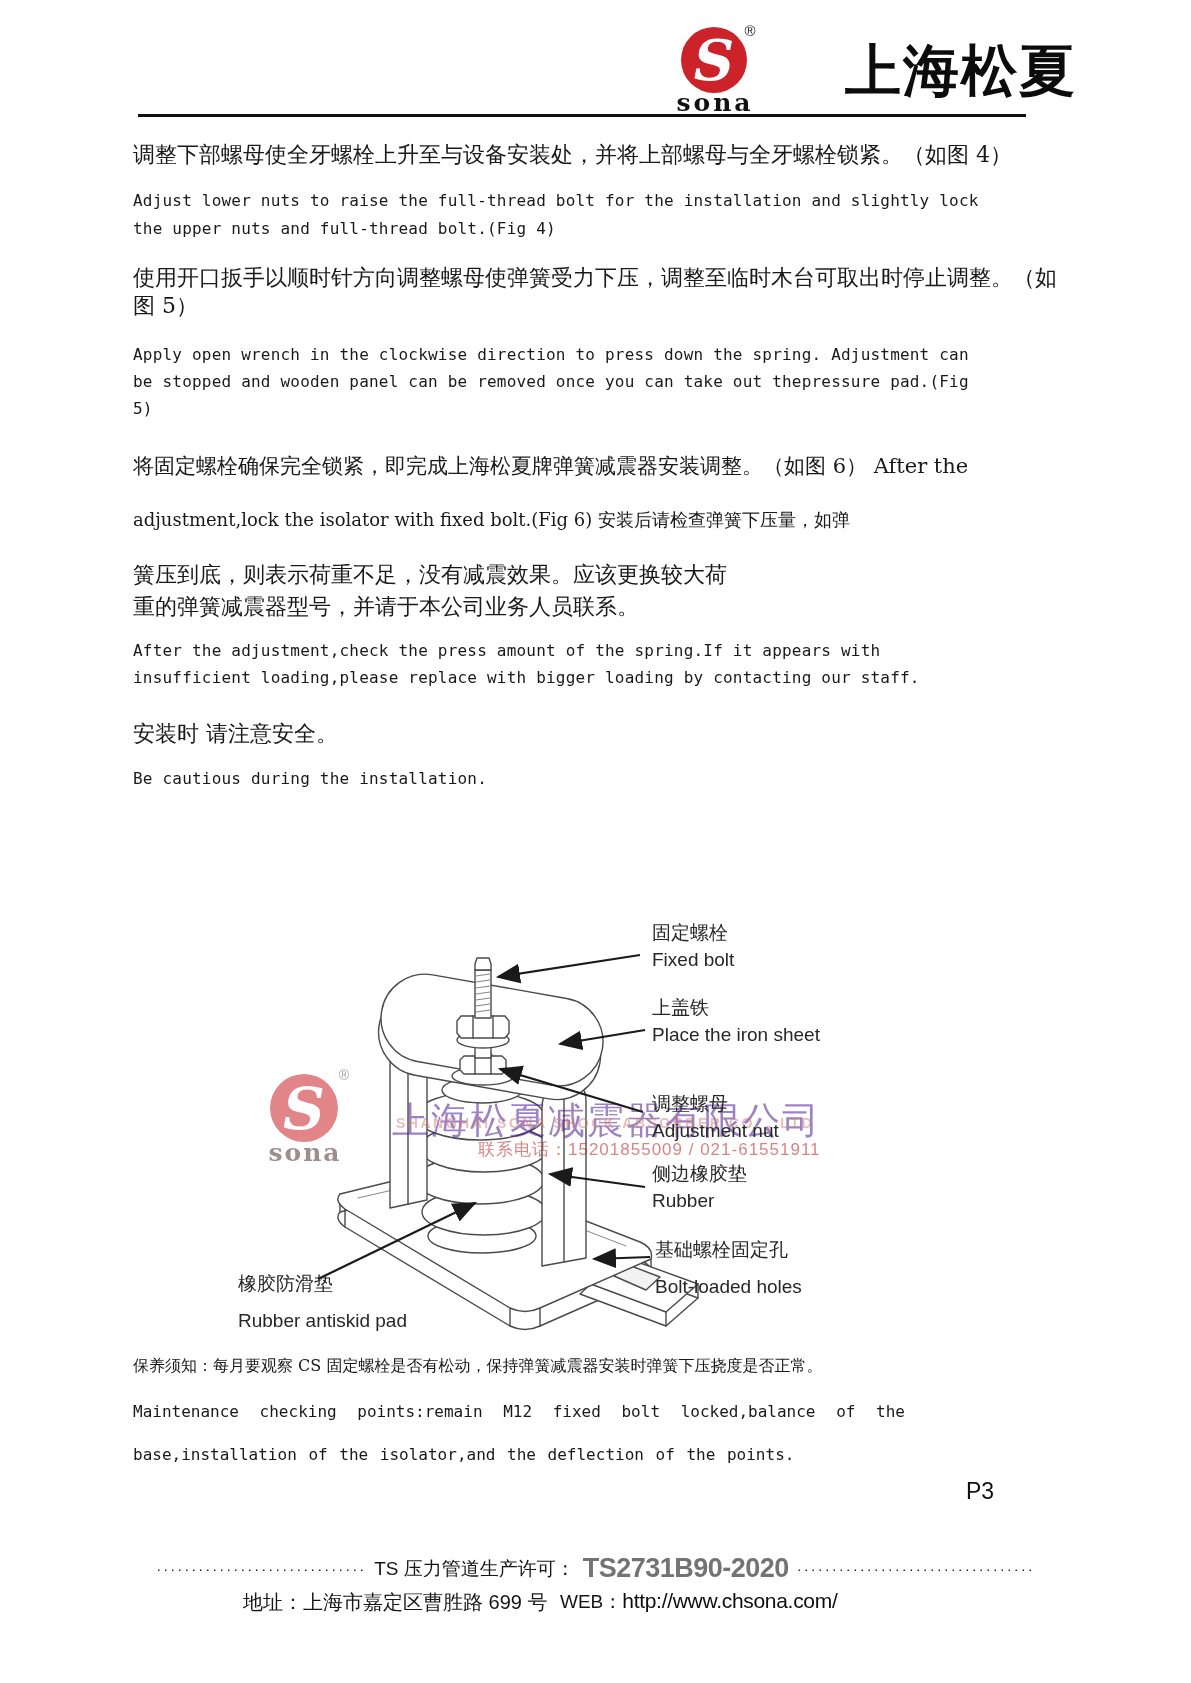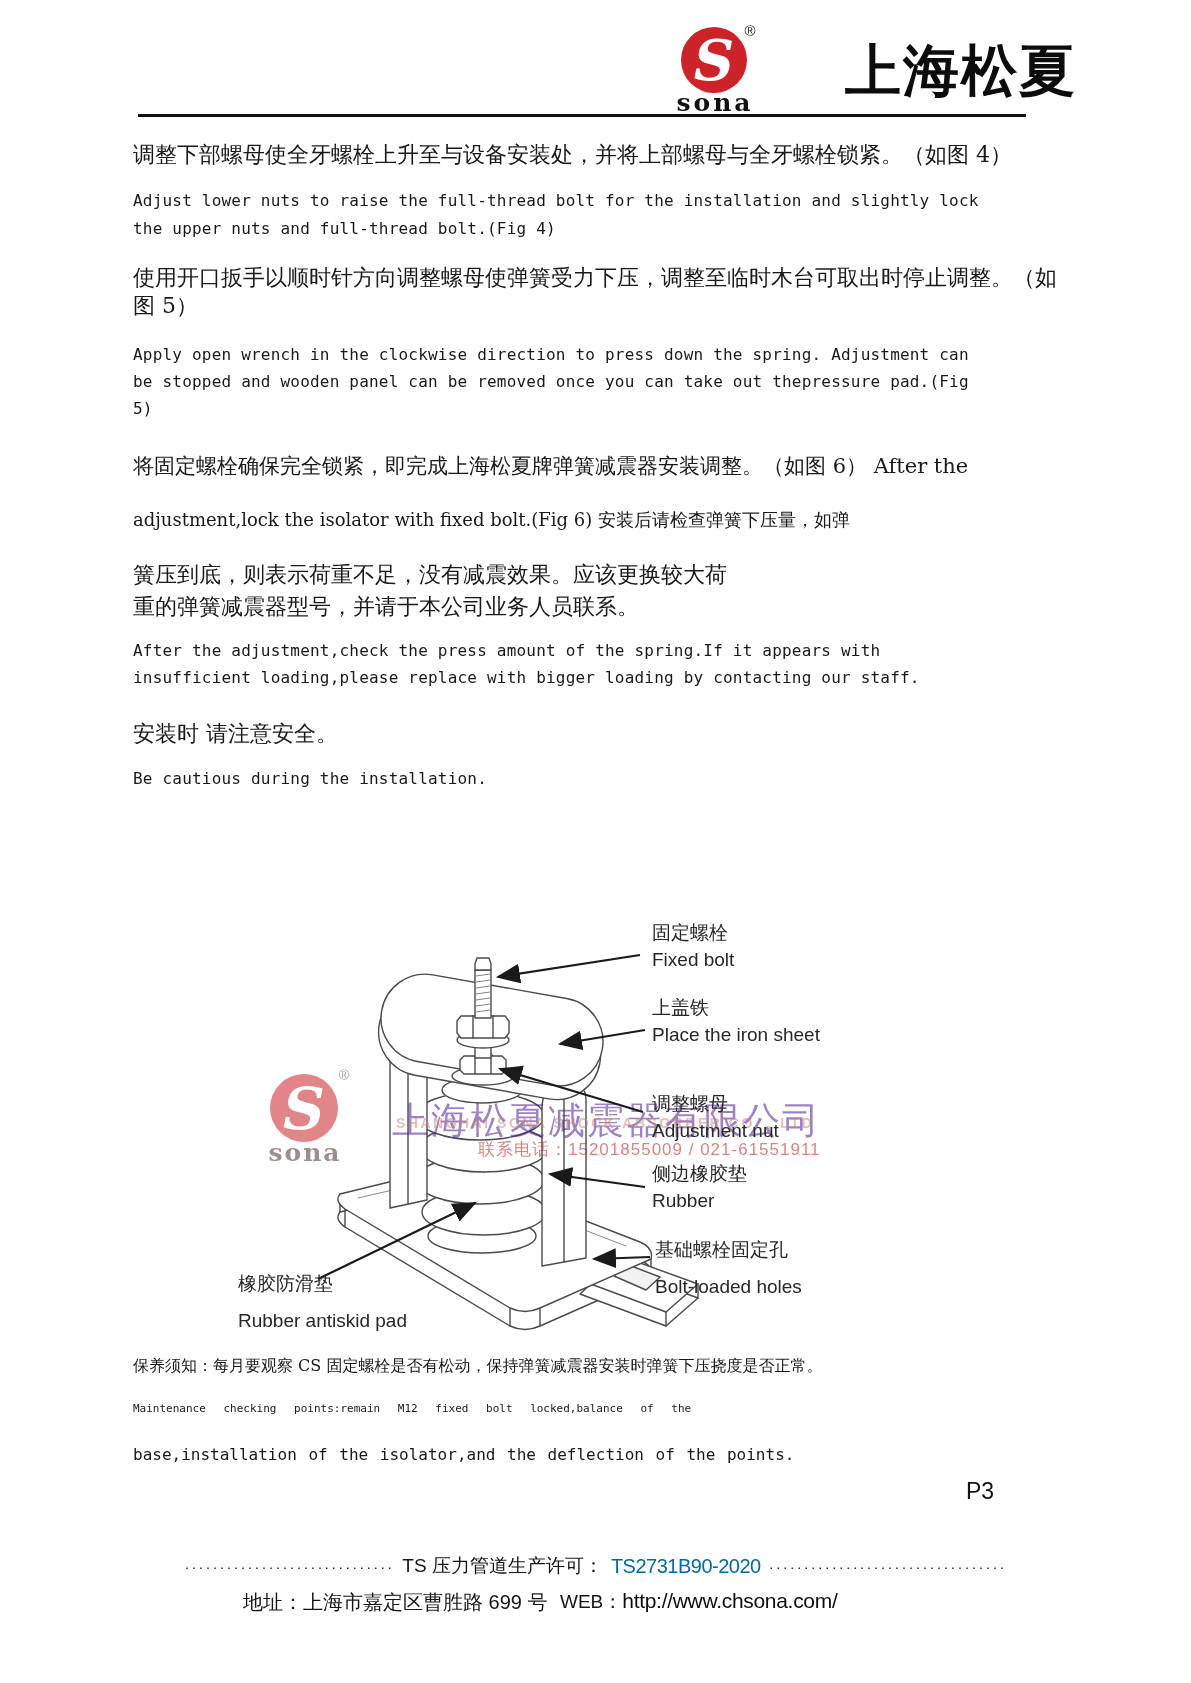--- a/index.html
+++ b/index.html
@@ -40,30 +40,30 @@
   .wm-en{left:396px;top:1115px;font-size:14px;letter-spacing:2.5px;font-weight:bold;
     color:#cf7d74;opacity:0.5;font-family:"Liberation Sans",sans-serif;}
   .wm-ph{left:478px;top:1138px;font-size:17px;letter-spacing:1px;color:#b91c1c;opacity:0.55;
     font-family:"Liberation Sans",sans-serif;}
   .wm-sona{left:258px;top:1138px;width:94px;text-align:center;font-size:25px;font-weight:bold;
     letter-spacing:2px;color:#8d7a7a;opacity:0.85;font-family:"DejaVu Serif","Liberation Serif",serif;}
 
   
   .mt{position:absolute;left:133px;white-space:pre;color:#191919;}
   .mt1{font-size:16px;font-family:"DejaVu Serif","Liberation Serif",serif;}
-  .mt2{font-size:11px;font-family:"DejaVu Sans Mono","Liberation Mono",monospace;word-spacing:11px;}
+  .mt2{font-size:16px;font-family:"DejaVu Sans Mono","Liberation Mono",monospace;word-spacing:11px;}
   .mt3{font-size:16px;font-family:"DejaVu Sans Mono","Liberation Mono",monospace;word-spacing:2px;}
 
   
   .pageno{position:absolute;left:966px;top:1478px;font-size:23px;color:#111;}
   .f1{position:absolute;left:0;top:1553px;width:100%;display:flex;justify-content:center;
     align-items:center;gap:8px;}
   .fdots{font-size:15px;letter-spacing:2px;color:#222;}
   .flabel{font-size:19px;color:#151515;font-family:"Liberation Sans",sans-serif;}
-  .fnum{font-size:20px;font-weight:normal;letter-spacing:-0.5px;color:#0369a1;}
+  .fnum{font-size:27px;font-weight:bold;letter-spacing:-0.5px;color:#737373;}
   .f2a{position:absolute;left:243px;top:1589px;font-size:20px;color:#151515;white-space:pre;text-align:center;}
   .f2b{position:absolute;left:560px;top:1589px;font-size:19px;color:#151515;white-space:pre;}
   .furl{font-size:21px;font-weight:normal;letter-spacing:-0.3px;color:#0d0d0d;}
 
   svg{display:block;}
   .dwg-svg{position:absolute;left:230px;top:860px;z-index:1;}
   .arr-svg{position:absolute;left:230px;top:860px;z-index:4;}
   .hlogo-svg{position:absolute;left:676px;top:22px;z-index:1;}
   .wmlogo-svg{position:absolute;left:262px;top:1068px;z-index:3;opacity:0.55;}
 </style>

